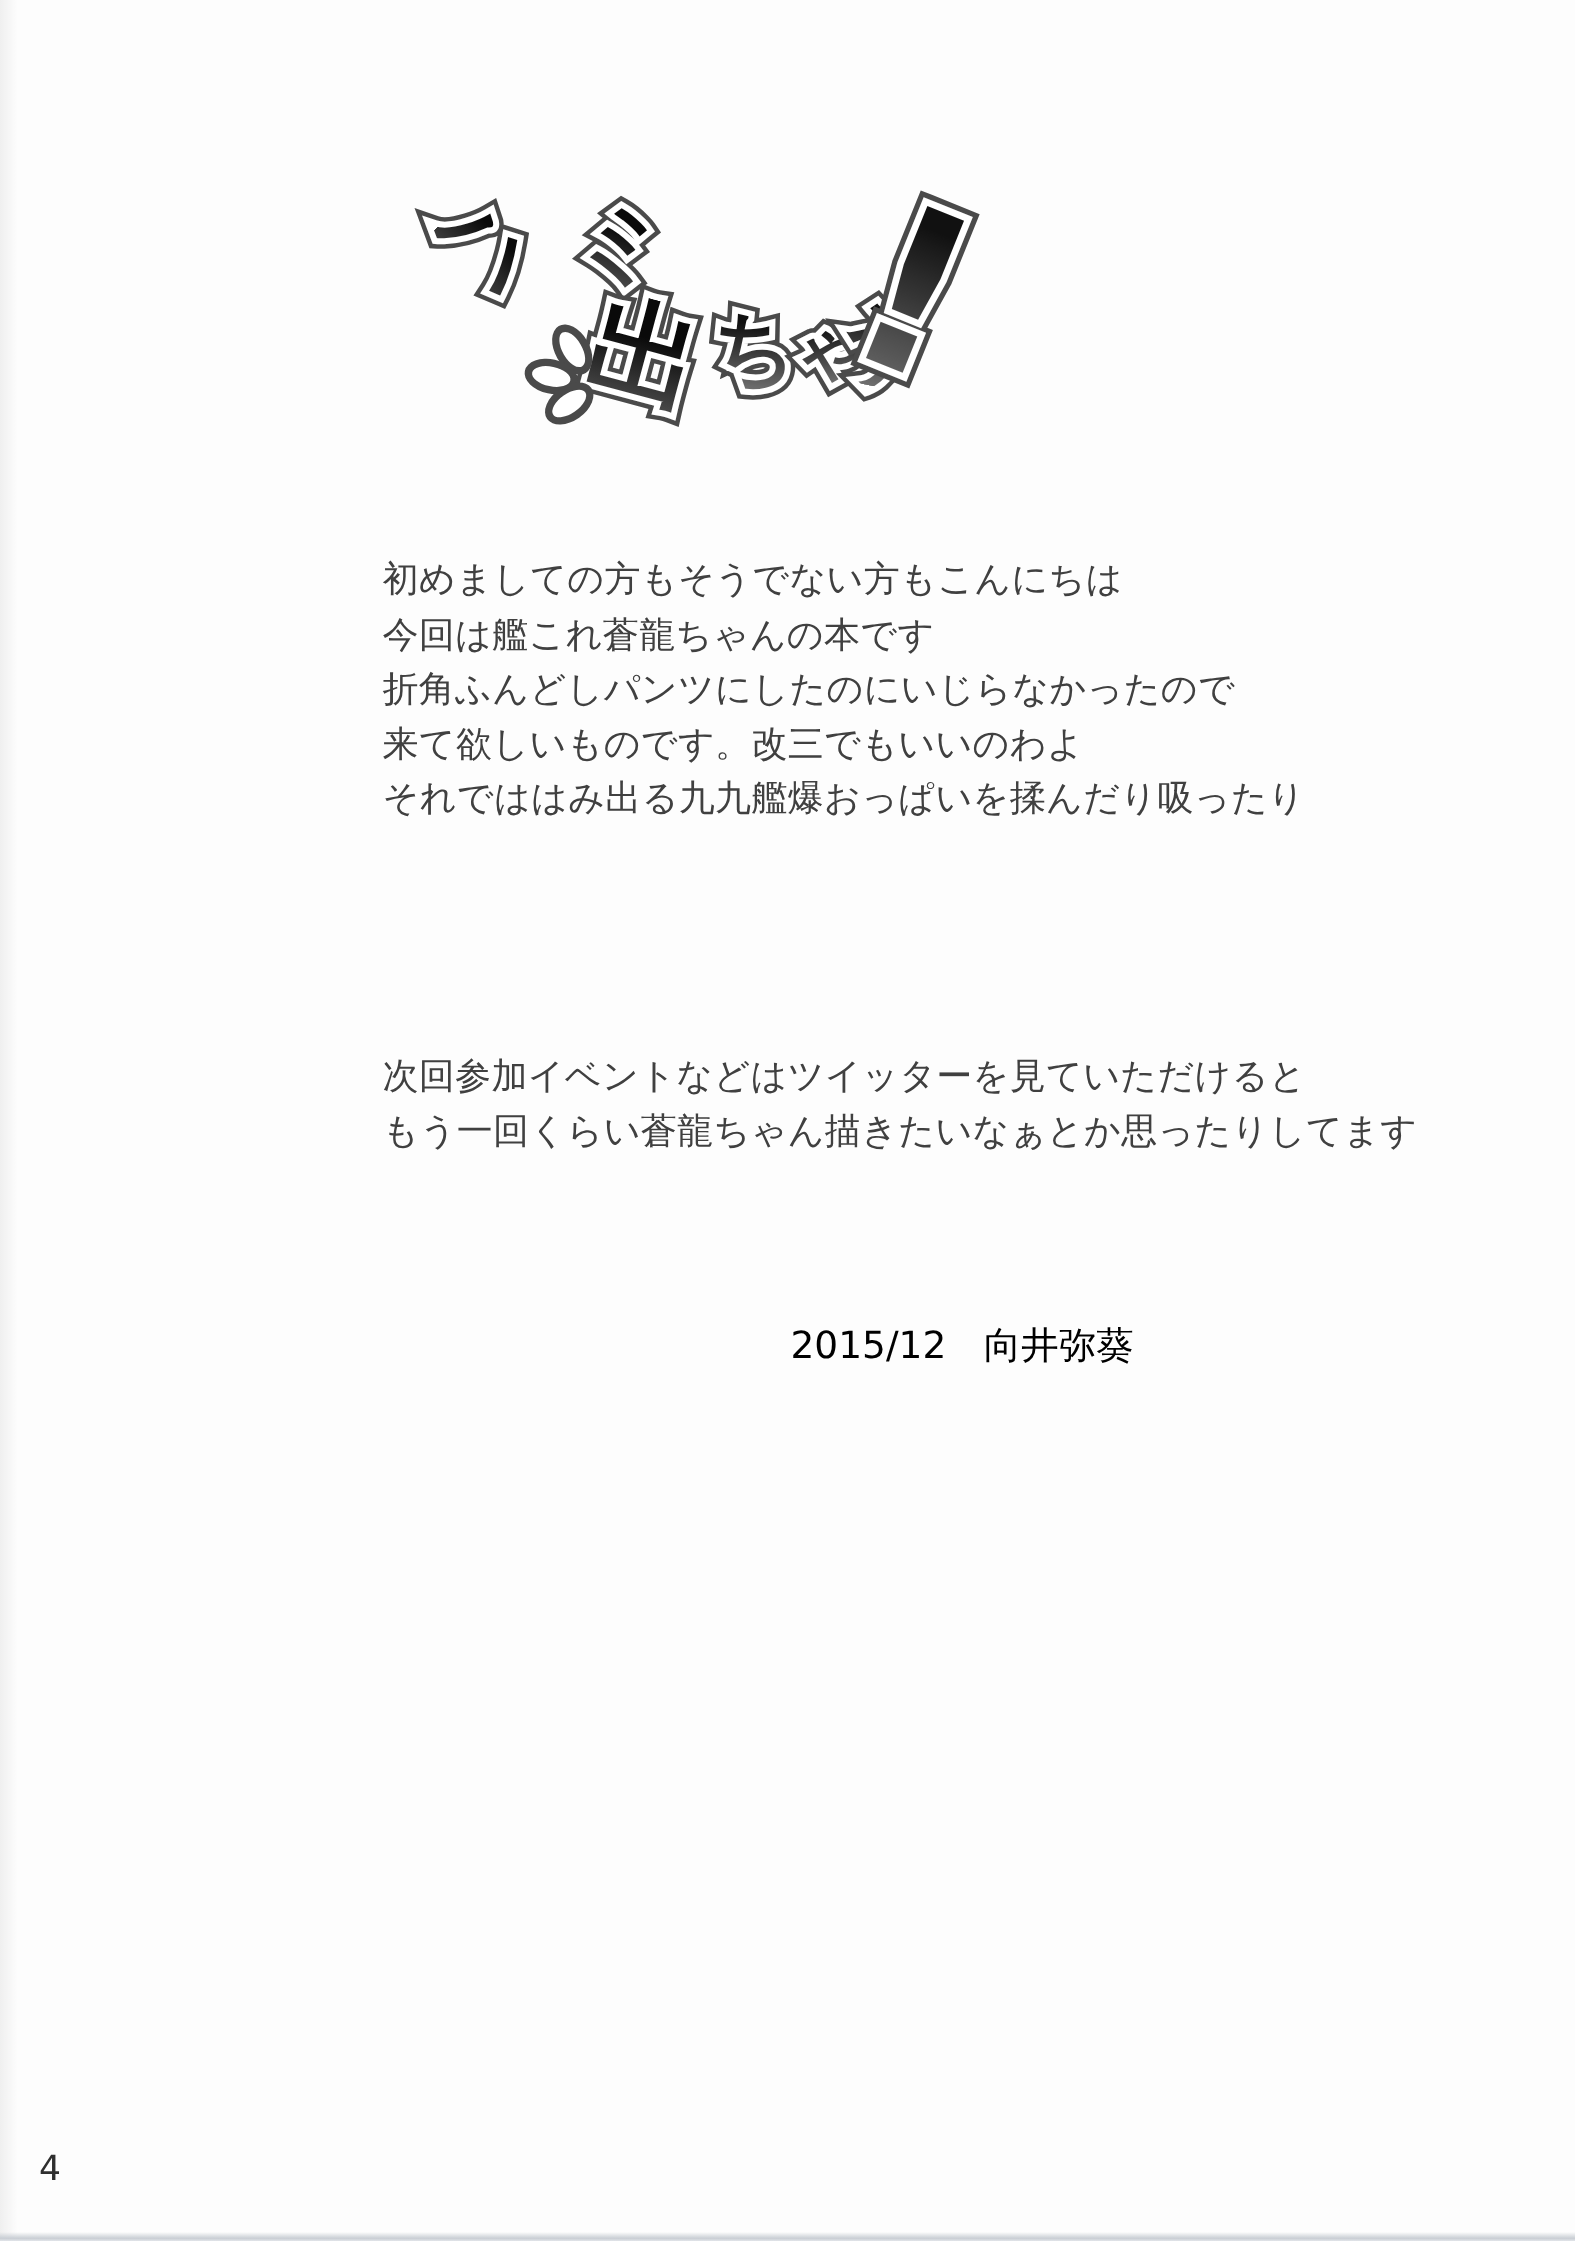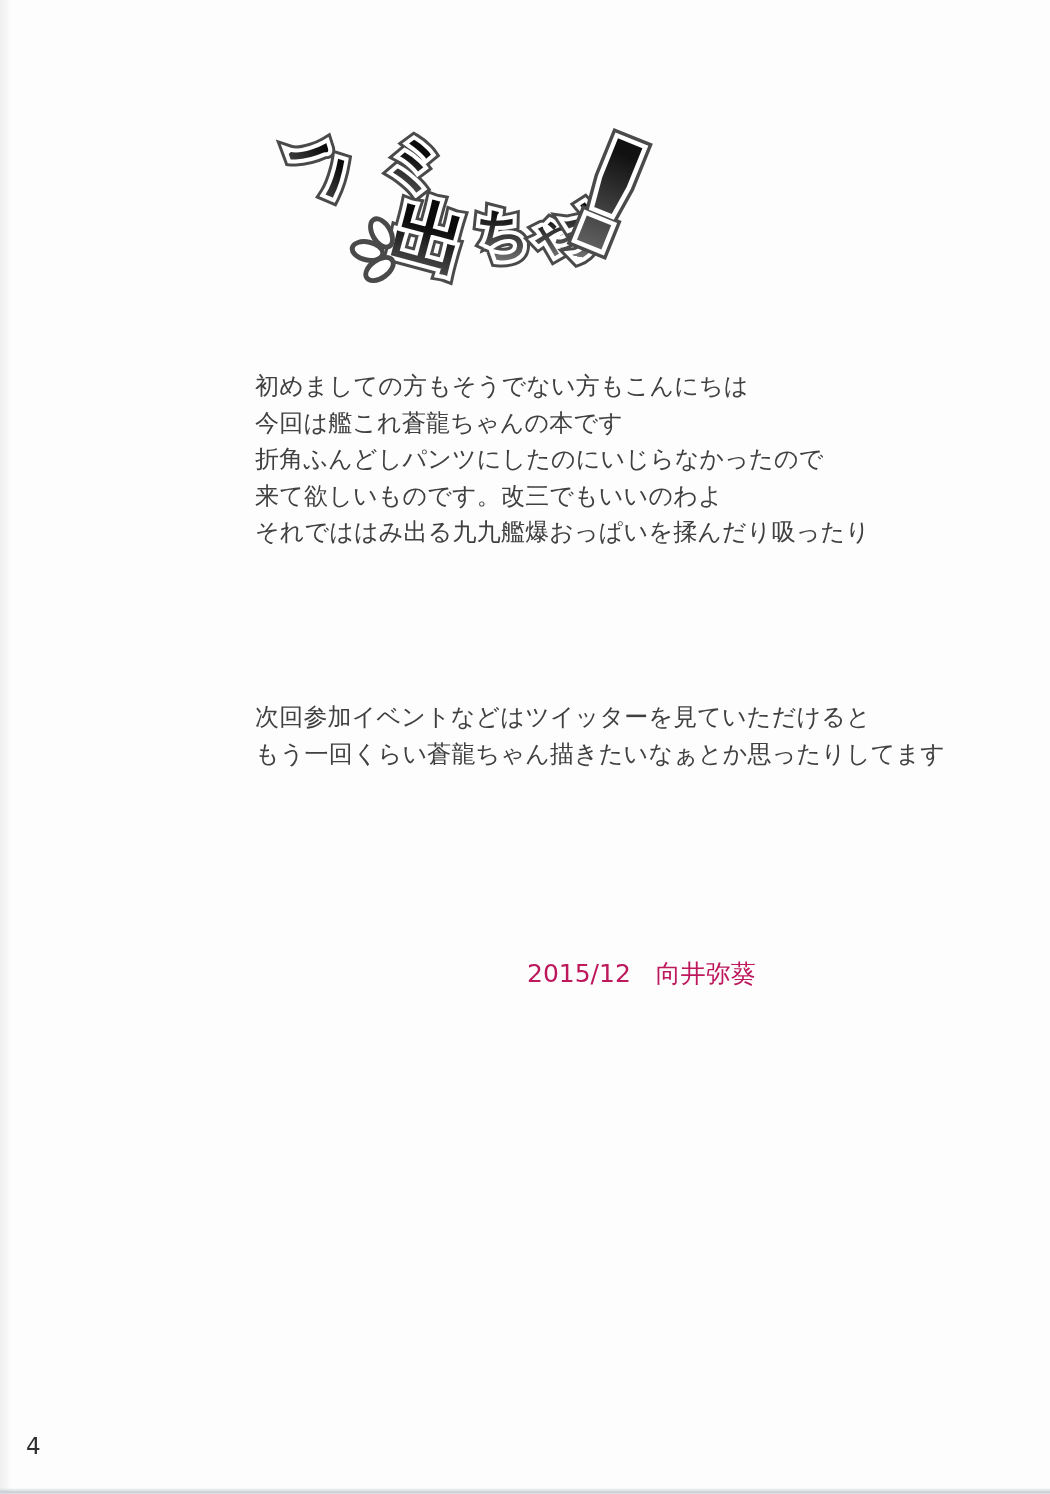--- a/index.html
+++ b/index.html
@@ -105,23 +105,23 @@
   .para .line {
     height: 36.5px;
     line-height: 36.5px;
     white-space: pre;
   }
   .para1 { top: 368px; }
   .para2 { top: 699px; }
 
   .signature {
     position: absolute;
-    left: 527px; top: 957px;
+    left: 527px; top: 880px;
     font-size: 25px;
-    color: #be185d;
+    color: #000000;
     white-space: pre;
   }
 
   .page-number {
     position: absolute;
     left: 26px; top: 1433px;
     font-size: 23px;
     color: #2f2f2f;
   }
 </style>

